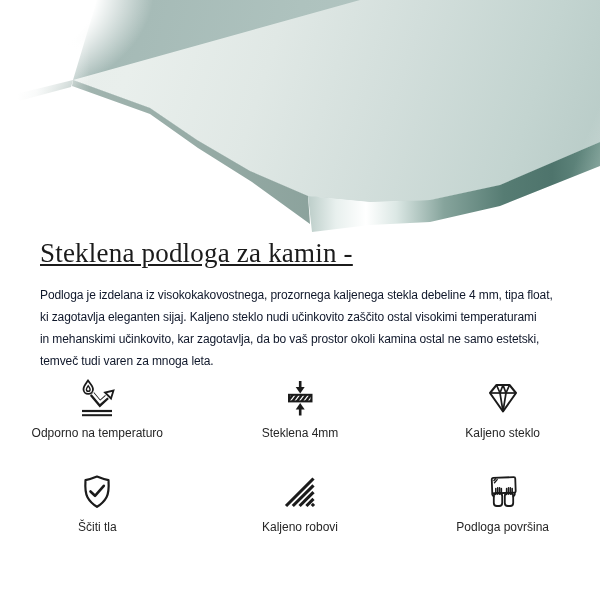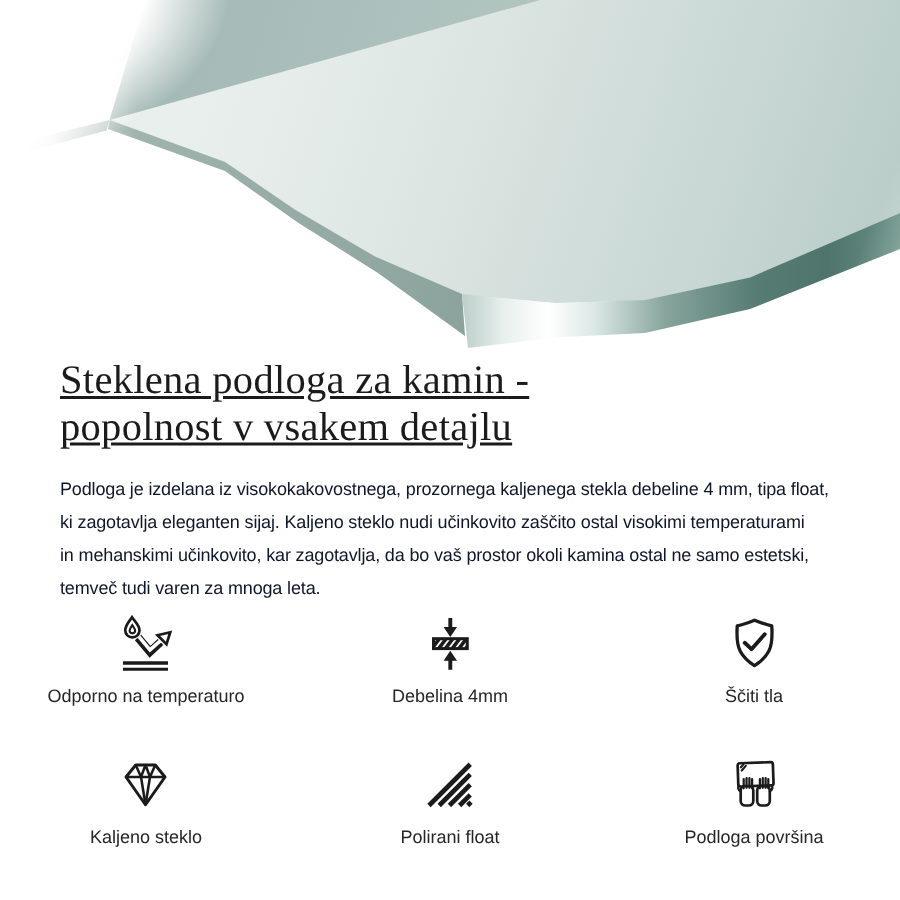--- a/index.html
+++ b/index.html
@@ -135,21 +135,20 @@
   <div class="edge-left-ext"></div>
   <div class="edge-left"></div>
   <div class="edge-right"></div>
   <div class="vignette"></div>
 </div>
 
 <div class="content">
 
   <h1 class="title">
     <span style="display:block">Steklena podloga za kamin -</span>
-    <span style="display:block">popolnost v vsakem detajlu</span>
   </h1>
 
   <p class="description">
     <span class="line" style="display:block">Podloga je izdelana iz visokokakovostnega, prozornega kaljenega stekla debeline 4 mm, tipa float,</span>
     <span class="line" style="display:block">ki zagotavlja eleganten sijaj. Kaljeno steklo nudi učinkovito zaščito ostal visokimi temperaturami</span>
     <span class="line" style="display:block">in mehanskimi učinkovito, kar zagotavlja, da bo vaš prostor okoli kamina ostal ne samo estetski,</span>
     <span class="line" style="display:block">temveč tudi varen za mnoga leta.</span>
   </p>
 
   <div class="features">
@@ -187,61 +186,61 @@
             <line x1="19.5" y1="26" x2="28.5" y2="14"></line>
             <line x1="24" y1="26" x2="33" y2="14"></line>
             <line x1="28.5" y1="26" x2="37.5" y2="14"></line>
           </g>
           <line x1="20.2" y1="3" x2="20.2" y2="9.5" stroke="#1b1b1b" stroke-width="2.6"></line>
           <polygon points="20.2,15.6 15.7,9 24.7,9" fill="#1b1b1b"></polygon>
           <line x1="20.2" y1="37.5" x2="20.2" y2="31" stroke="#1b1b1b" stroke-width="2.6"></line>
           <polygon points="20.2,24.9 15.7,31.5 24.7,31.5" fill="#1b1b1b"></polygon>
         </svg>
       </span>
-      <span class="label">Debelina 4mm</span>
-    </div>
-
-    <div class="feature">
-      <span class="icon">
-        <svg viewBox="0 0 40 40" width="40" height="40">
-          <path d="M20 4.5 C24 6.1 28 7.5 31.5 8.2 C31.8 13 32.3 20 29.5 25.2 C27.4 29.1 24 32.3 20 34.8 C16 32.3 12.6 29.1 10.5 25.2 C7.7 20 8.2 13 8.5 8.2 C12 7.5 16 6.1 20 4.5 Z" fill="none" stroke="#1b1b1b" stroke-width="2.2" stroke-linejoin="round"></path>
-          <polyline points="13.5,19.5 18,23.8 26.8,13.8" fill="none" stroke="#1b1b1b" stroke-width="2.6" stroke-linecap="round" stroke-linejoin="round"></polyline>
-        </svg>
-      </span>
-      <span class="label">Ščiti tla</span>
+      <span class="label">Steklena 4mm</span>
     </div>
 
     <div class="feature">
       <span class="icon">
         <svg viewBox="0 0 40 40" width="40" height="40">
           <g stroke="#1b1b1b" fill="none" stroke-linejoin="round">
             <polygon points="7,15 13.5,7 26.5,7 33,15 20,33.5" stroke-width="2"></polygon>
             <line x1="7" y1="15" x2="33" y2="15" stroke-width="1.7"></line>
             <polyline points="13.5,7 17,15 20,7 23,15 26.5,7" stroke-width="1.7"></polyline>
             <line x1="17" y1="15" x2="20" y2="33.5" stroke-width="1.7"></line>
             <line x1="23" y1="15" x2="20" y2="33.5" stroke-width="1.7"></line>
           </g>
         </svg>
       </span>
       <span class="label">Kaljeno steklo</span>
     </div>
 
     <div class="feature">
       <span class="icon">
         <svg viewBox="0 0 40 40" width="40" height="40">
+          <path d="M20 4.5 C24 6.1 28 7.5 31.5 8.2 C31.8 13 32.3 20 29.5 25.2 C27.4 29.1 24 32.3 20 34.8 C16 32.3 12.6 29.1 10.5 25.2 C7.7 20 8.2 13 8.5 8.2 C12 7.5 16 6.1 20 4.5 Z" fill="none" stroke="#1b1b1b" stroke-width="2.2" stroke-linejoin="round"></path>
+          <polyline points="13.5,19.5 18,23.8 26.8,13.8" fill="none" stroke="#1b1b1b" stroke-width="2.6" stroke-linecap="round" stroke-linejoin="round"></polyline>
+        </svg>
+      </span>
+      <span class="label">Ščiti tla</span>
+    </div>
+
+    <div class="feature">
+      <span class="icon">
+        <svg viewBox="0 0 40 40" width="40" height="40">
           <g stroke="#1b1b1b" stroke-width="3.1" fill="none" stroke-linecap="butt">
             <line x1="6" y1="34" x2="33.5" y2="6.5"></line>
             <line x1="12.8" y1="34" x2="33.5" y2="13.3"></line>
             <line x1="19.6" y1="34" x2="33.5" y2="20.1"></line>
             <line x1="26.4" y1="34" x2="33.5" y2="26.9"></line>
             <line x1="31.8" y1="34" x2="34" y2="31.8"></line>
           </g>
         </svg>
       </span>
-      <span class="label">Polirani float</span>
+      <span class="label">Kaljeno robovi</span>
     </div>
 
     <div class="feature">
       <span class="icon">
         <svg viewBox="0 0 40 40" width="40" height="40">
           <g stroke="#1b1b1b" fill="none" stroke-linecap="round" stroke-linejoin="round">
             <g transform="rotate(-2 20 14)">
               <rect x="9" y="5.5" width="23.5" height="15.5" rx="1.5" fill="#ffffff" stroke-width="1.8"></rect>
               <path d="M11.6 10.4 L14.4 7.4" stroke-width="1.4"></path>
               <path d="M11.1 8.2 L12.8 6.5" stroke-width="1.4"></path>

